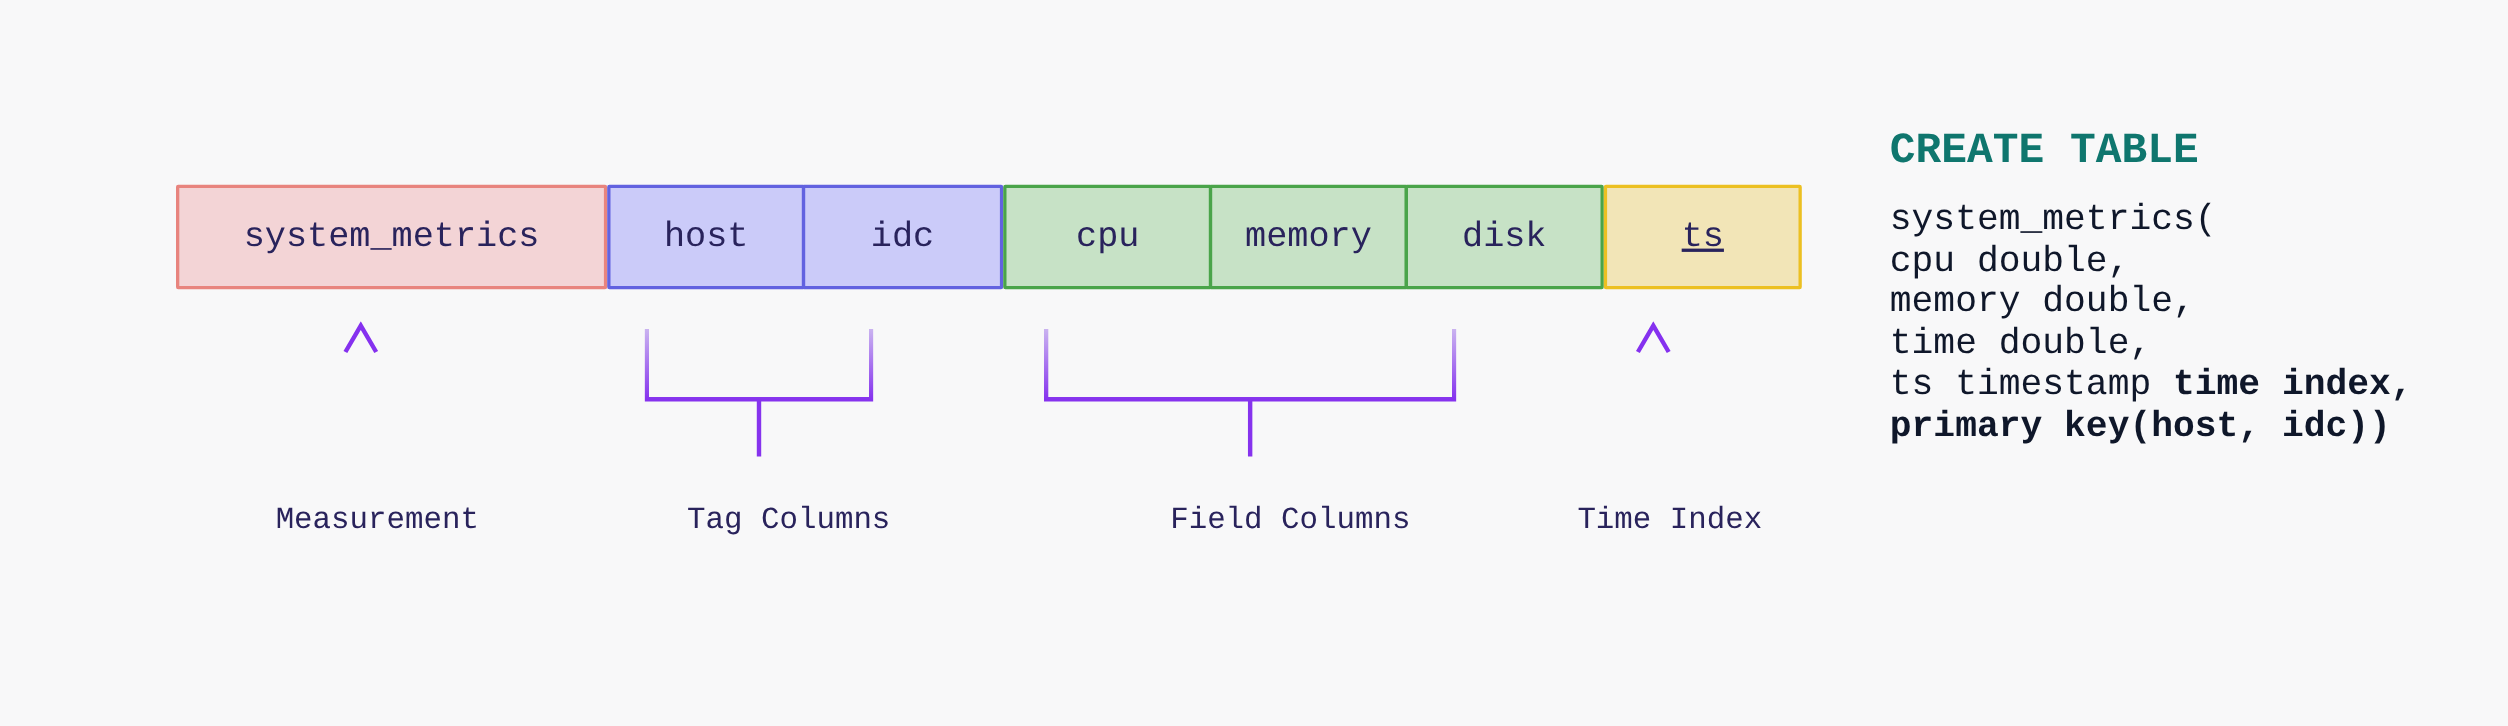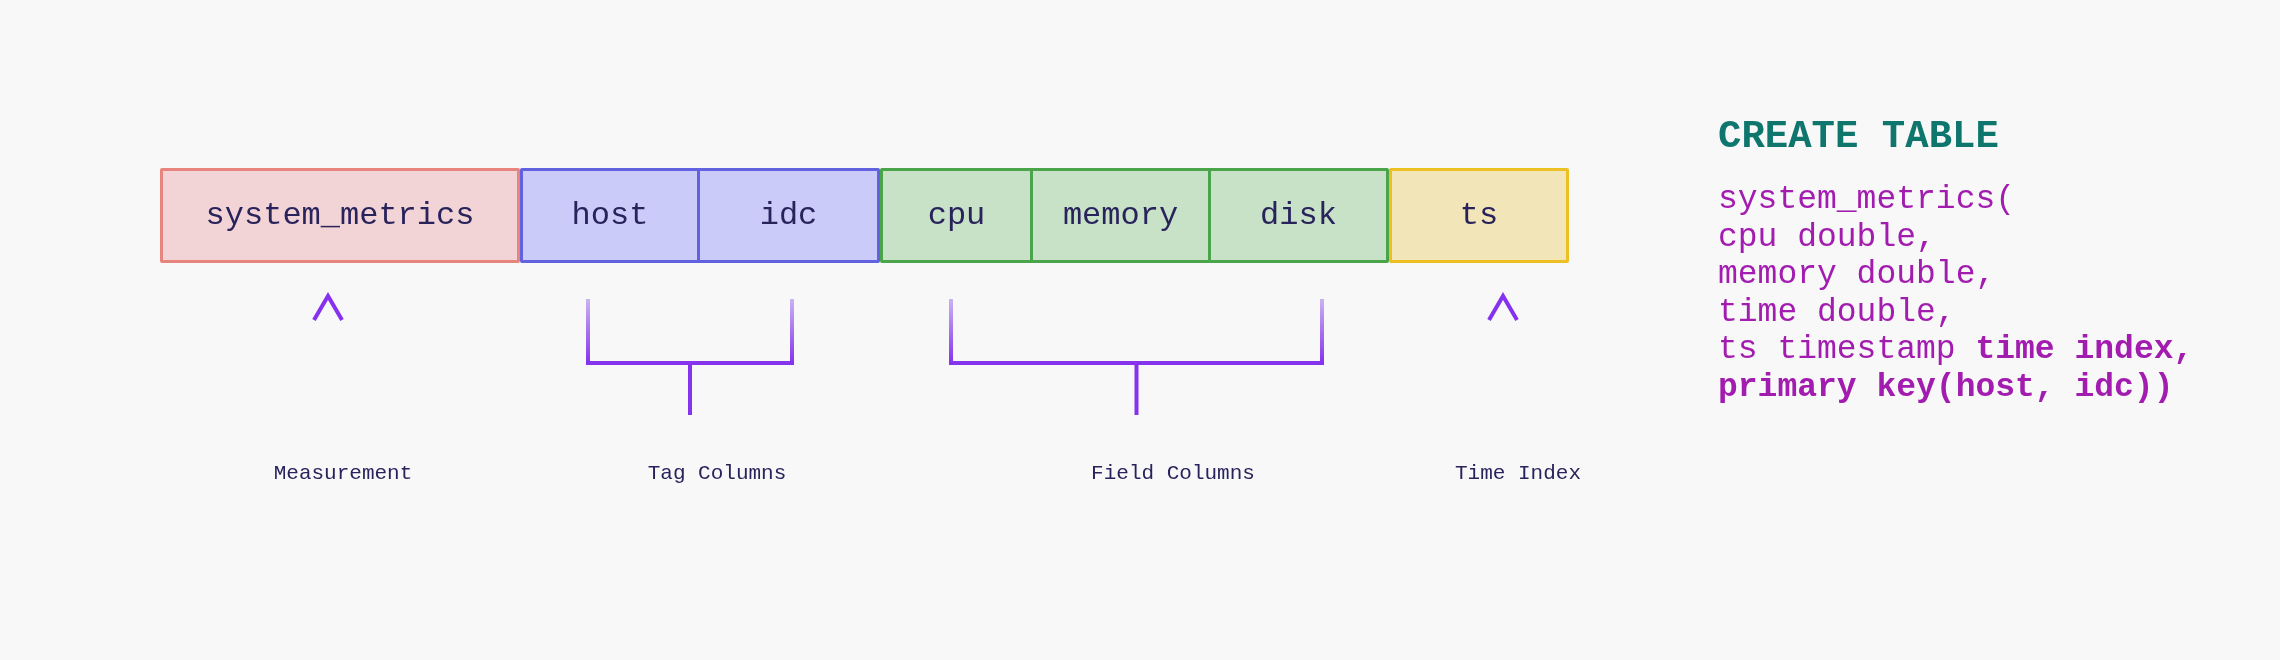--- a/index.html
+++ b/index.html
@@ -26,58 +26,58 @@
     display:flex; align-items:center; justify-content:center;
     font-size:32px;
     letter-spacing:0px;
     color:#29235c;
     white-space:pre;
   }
   .cell.merge { margin-left:-3px; }
   .cell.measurement { background:#f3d4d6; border-color:#e8847e; }
   .cell.tag         { background:#cbcbf9; border-color:#6262e0; }
   .cell.field       { background:#c7e2c6; border-color:#4aa44a; }
-  .cell.time        { background:#f2e5b7; border-color:#ecc022; }
+  .cell.time        { background:#f2e5b7; border-color:#ecc022;text-decoration:underline; }
 
   
   .marker { position:absolute; }
 
   
   .anno {
     position:absolute; top:457px;
     transform:translateX(-50%);
-    font-size:21px; line-height:34px;
+    font-size:28px; line-height:34px;
     color:#29235c; white-space:pre;
   }
 
   
   .code {
     position:absolute; left:1718px; top:116px;
   }
   .code-heading {
     font-size:39px; line-height:42px; font-weight:700;
     color:#0f766e; white-space:pre;
   }
   .code-lines { margin-top:23px; }
   .code-line {
     font-size:33px; line-height:37.5px;
-    color:#a21caf; white-space:pre;
+    color:#0f172a; white-space:pre;
   }
   .code-line .b { font-weight:700; }
 </style>
 </head>
 <body>
 
 <div class="stage">
 
   <div class="bar">
-    <div class="cell measurement" style="width:360px">system_metrics</div>
+    <div class="cell measurement" style="width:392px">system_metrics</div>
     <div class="cell tag" style="width:180px">host</div>
     <div class="cell tag merge" style="width:183px">idc</div>
-    <div class="cell field" style="width:153px">cpu</div>
+    <div class="cell field" style="width:190px">cpu</div>
     <div class="cell field merge" style="width:181px">memory</div>
     <div class="cell field merge" style="width:181px">disk</div>
     <div class="cell time" style="width:180px">ts</div>
   </div>
 
   <svg class="marker" style="left:308px; top:292px" width="40" height="126" viewBox="0 0 40 126">
     <defs>
       <linearGradient id="arrowGrad" x1="0" y1="0" x2="0" y2="1">
         <stop offset="0%" stop-color="#8633ee"></stop>
         <stop offset="55%" stop-color="#9a63ec"></stop>

